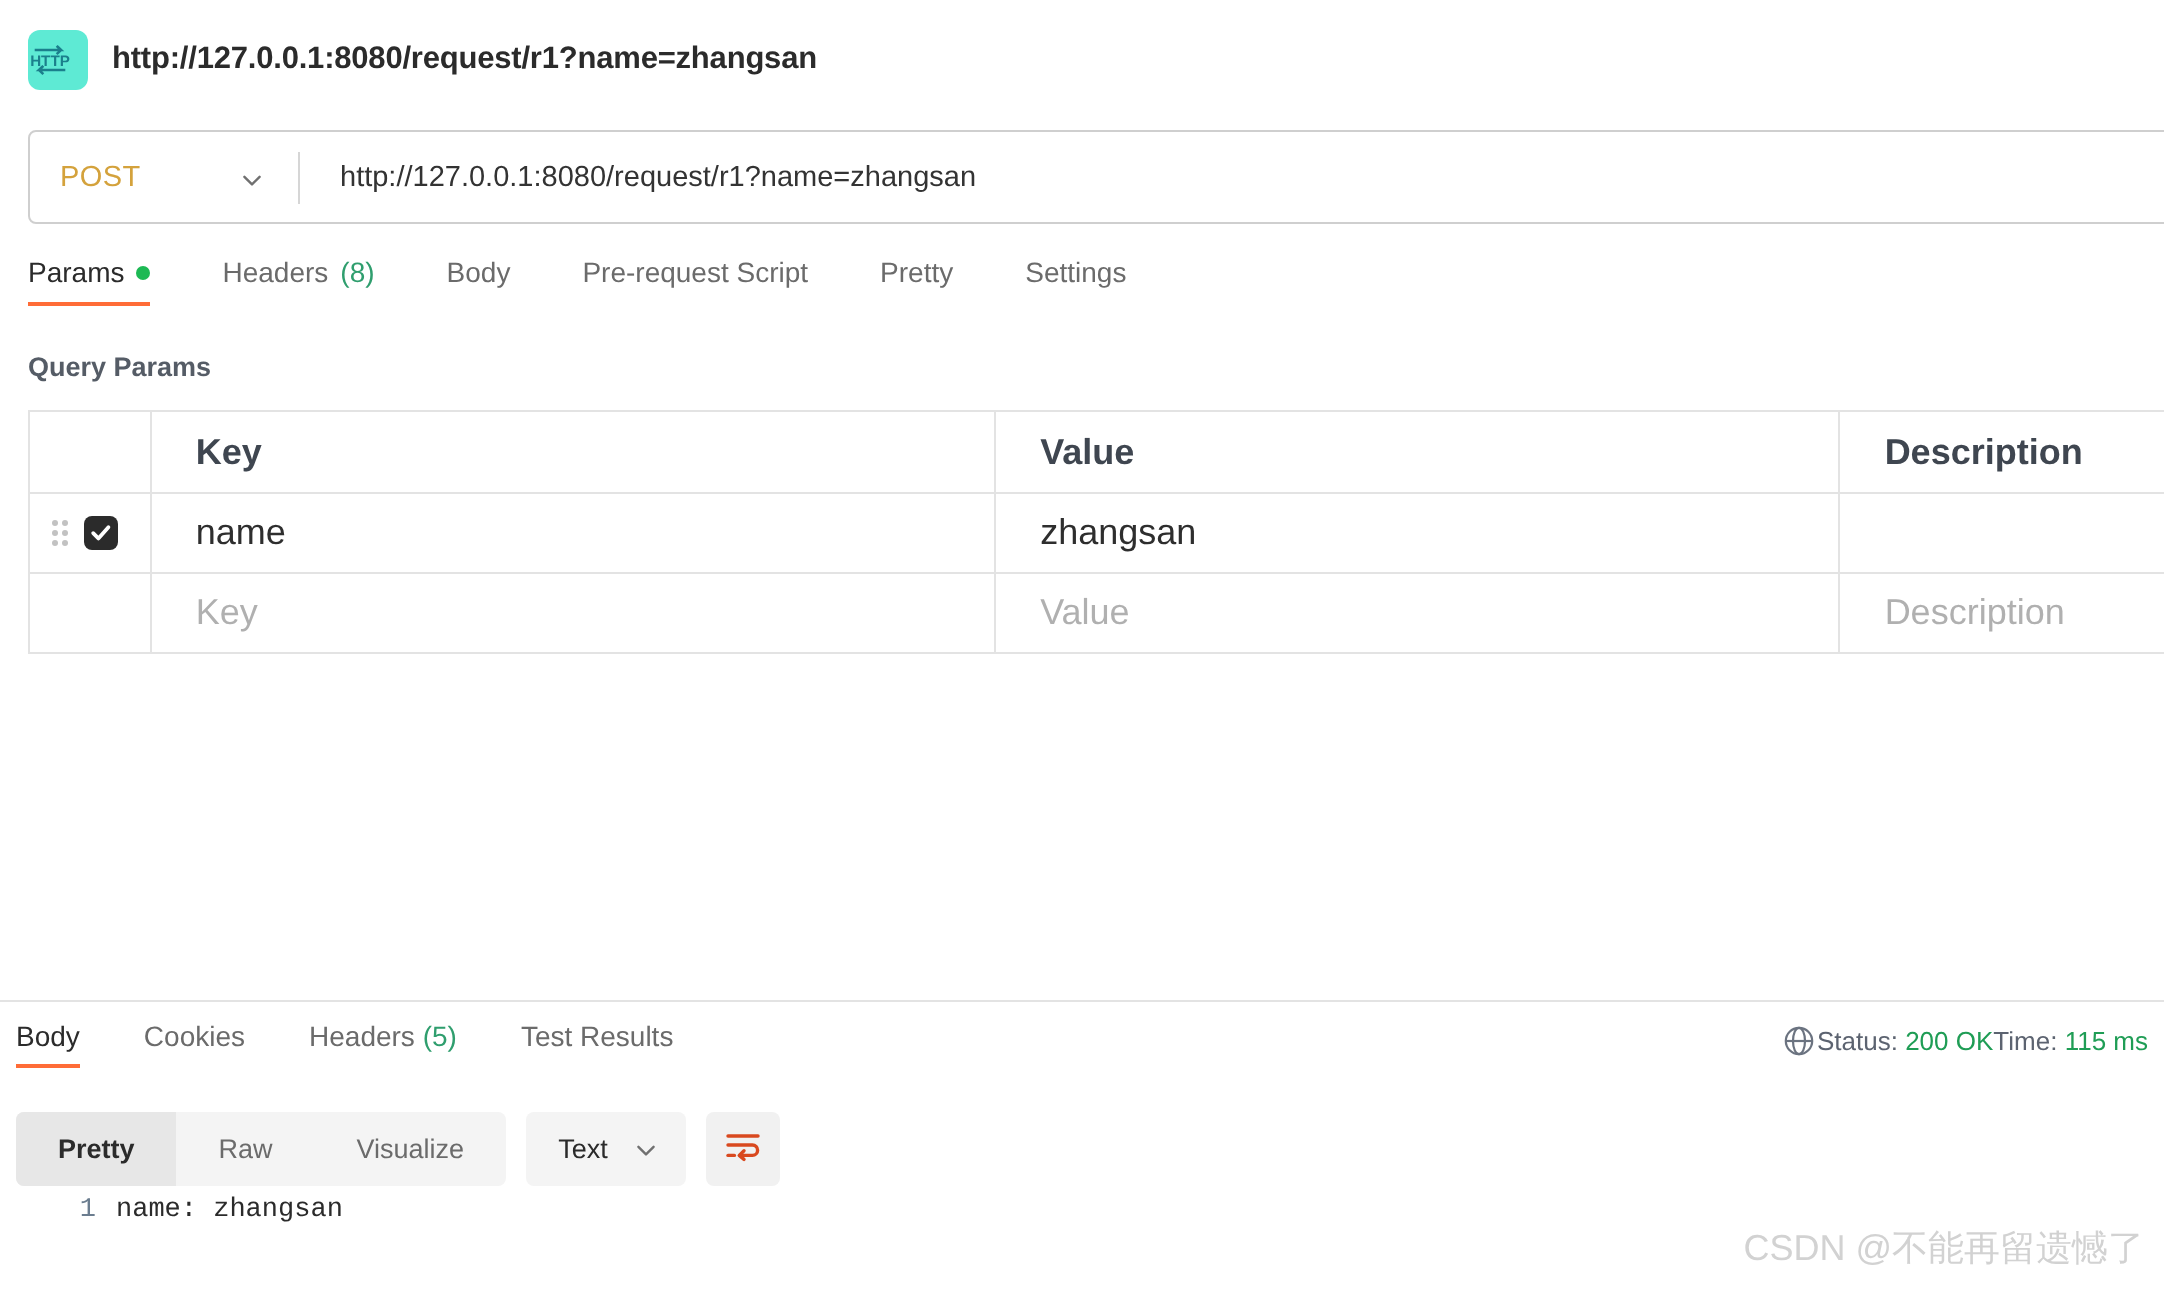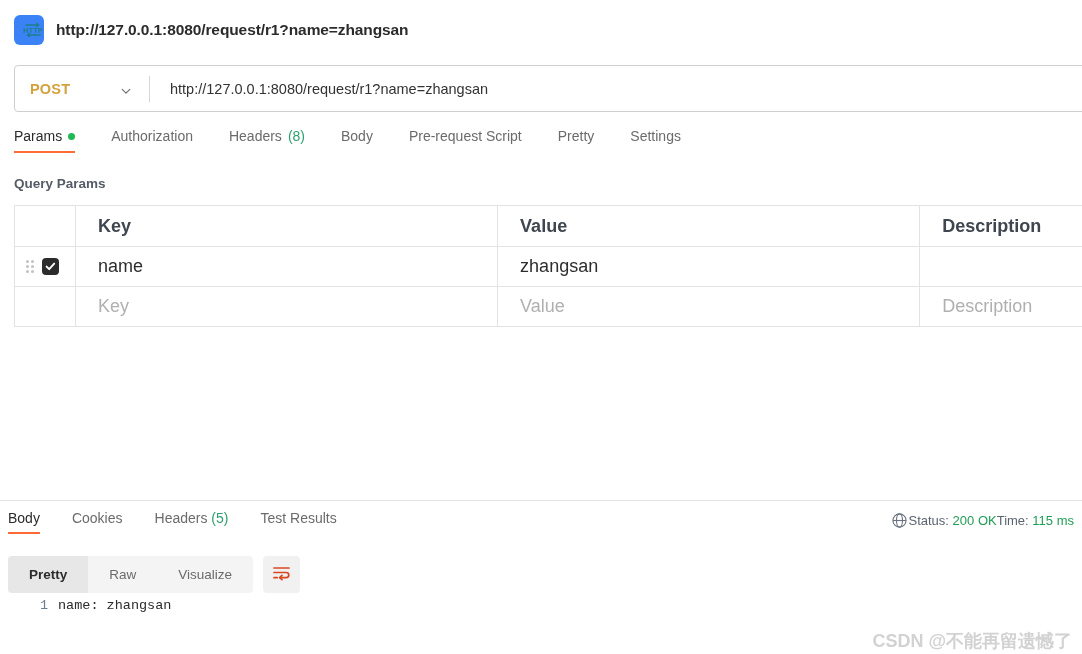--- a/index.html
+++ b/index.html
@@ -14,23 +14,23 @@
 
   
   .req-title-row {
     display: flex; align-items: center;
     gap: 12px;
     padding: 12px 0 0 14px;
     height: 48px;
   }
   .http-icon {
     width: 30px; height: 30px;
-    background: #3b82f6;
+    background: #5eead4;
     border-radius: 6px;
-    display: flex; align-items: center; justify-content: flex-end;
+    display: flex; align-items: center; justify-content: flex-start;
     flex: 0 0 auto;
   }
   .req-title-text {
     font-size: 15.5px;
     font-weight: bold;
     color: #2b2b2b;
     letter-spacing: -0.1px;
     white-space: nowrap;
   }
 
@@ -46,21 +46,21 @@
   }
   .method-box {
     display: flex; align-items: center;
     width: 134px; height: 100%;
     padding-left: 15px;
     justify-content: space-between;
     padding-right: 17px;
   }
   .method-label {
     font-size: 14.5px;
-    font-weight: bold;
+    font-weight: normal;
     color: #d4a23c;
     letter-spacing: 0.2px;
   }
   .chev { width: 12px; height: 12px; flex: 0 0 auto; }
   .method-divider {
     width: 1px; height: 26px;
     background: #d6d6d6;
   }
   .url-input {
     flex: 1 1 auto;
@@ -275,26 +275,25 @@
     text-align: right;
     padding-right: 10px;
     color: #6b7d8f;
     user-select: none;
   }
   .code-line { color: #2b2b2b; white-space: pre; }
 
   
   .watermark {
     position: absolute;
-    right: 10px; bottom: 1px;
+    right: 10px; bottom: 18px;
     font-size: 18px;
     color: #d2d2d2;
     white-space: nowrap;
     pointer-events: none;
-    font-weight: bold;
   }
 </style>
 </head>
 <body>
 
 <div class="req-title-row">
   <div class="http-icon">
     <svg width="22" height="22" viewBox="0 0 22 22" aria-hidden="true">
       <path d="M4 6 H16.5 L14.8 4.4 M16.5 6 L14.8 7.6" fill="none" stroke="#1b7f8c" stroke-width="1.3" stroke-linecap="square"></path>
       <path d="M18 16 H5.5 L7.2 14.4 M5.5 16 L7.2 17.6" fill="none" stroke="#1b7f8c" stroke-width="1.3" stroke-linecap="square"></path>
@@ -314,23 +313,20 @@
     </span>
   </div>
   <div class="method-divider"></div>
   <input class="url-input" type="text" value="http://127.0.0.1:8080/request/r1?name=zhangsan" placeholder="Enter URL or paste text" style="">
 </div>
 
 <div class="req-tabs">
   <div class="req-tab active">
     <span>Params</span>
     <span class="dot-green"></span>
-  </div>
-  <div class="req-tab">
-    <span>Authorization</span>
   </div>
   <div class="req-tab">
     <span>Headers</span>
     <span class="count">(8)</span>
   </div>
   <div class="req-tab">
     <span>Body</span>
   </div>
   <div class="req-tab">
     <span>Pre-request Script</span>
@@ -420,20 +416,28 @@
   </span>
 </div>
 
 <div class="fmt-row">
   <div class="seg-group">
     <div class="seg active">Pretty</div>
     <div class="seg">Raw</div>
     <div class="seg">Visualize</div>
   </div>
 
+  <div class="pill-select">
+    <span>Text</span>
+    <span class="chev">
+      <svg width="12" height="12" viewBox="0 0 12 12">
+          <path d="M2.2 4.4 L6 8.2 L9.8 4.4" fill="none" stroke="#707070" stroke-width="1.2" stroke-linecap="round" stroke-linejoin="round"></path>
+        </svg>
+    </span>
+  </div>
 
   <div class="icon-btn">
     <span>
       <svg width="19" height="17" viewBox="0 0 19 17">
         <line x1="2" y1="4" x2="17" y2="4" stroke="#d9491f" stroke-width="1.7" stroke-linecap="round"></line>
         <path d="M2 8.5 H14.2 a2.6 2.6 0 0 1 0 5.2 H8.4" fill="none" stroke="#d9491f" stroke-width="1.7" stroke-linecap="round"></path>
         <path d="M10 11.4 L7.6 13.7 L10 15.7" fill="none" stroke="#d9491f" stroke-width="1.7" stroke-linecap="round" stroke-linejoin="round"></path>
         <line x1="2" y1="13.7" x2="5.2" y2="13.7" stroke="#d9491f" stroke-width="1.7" stroke-linecap="round"></line>
       </svg>
     </span>

